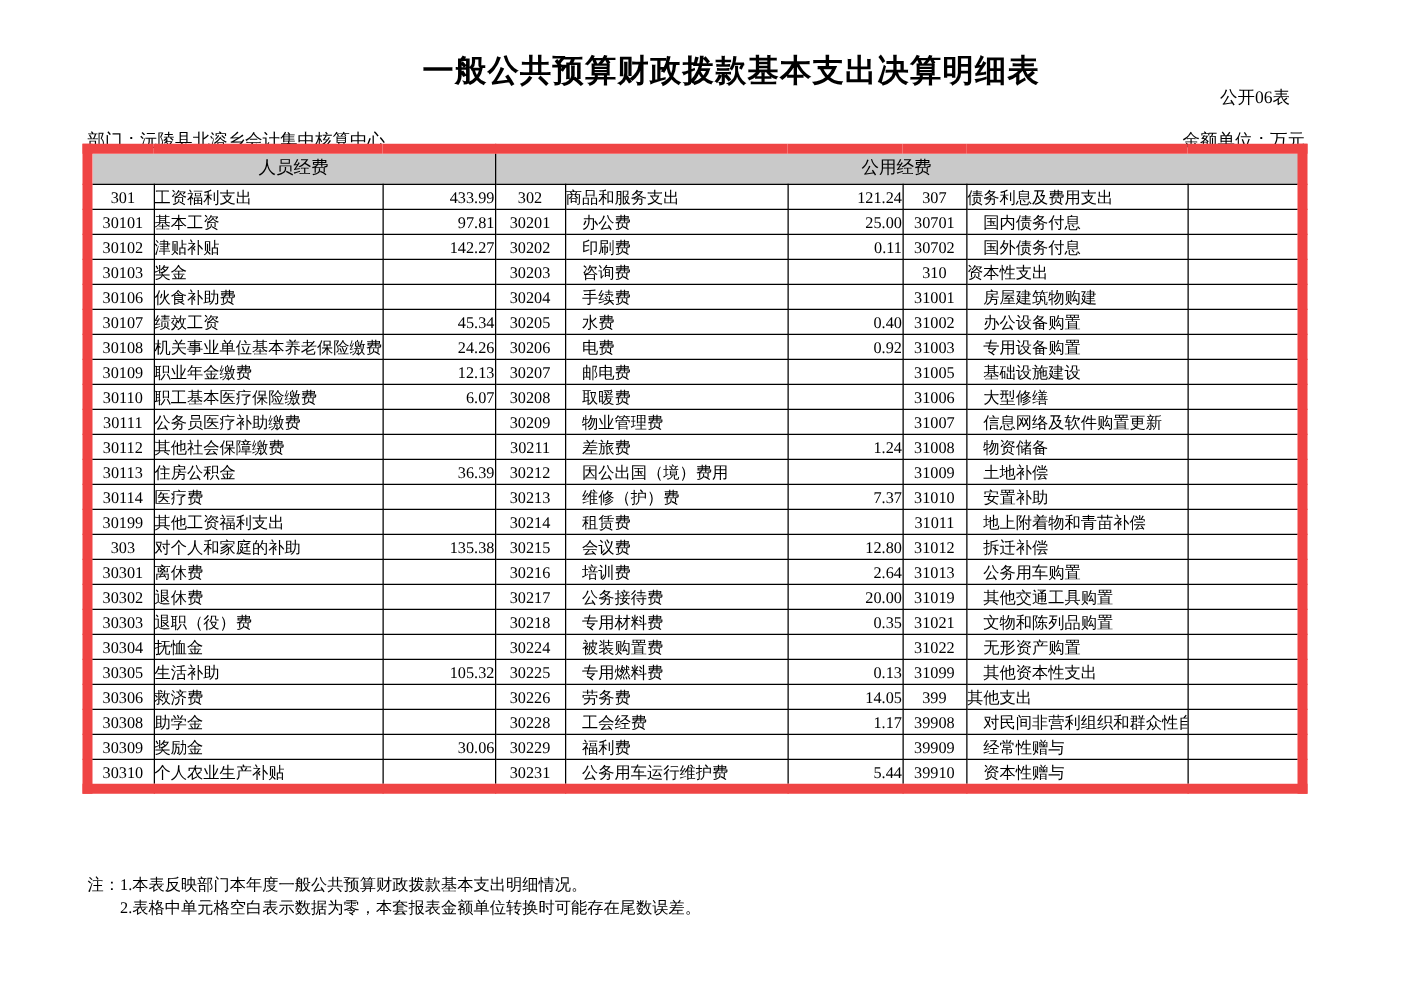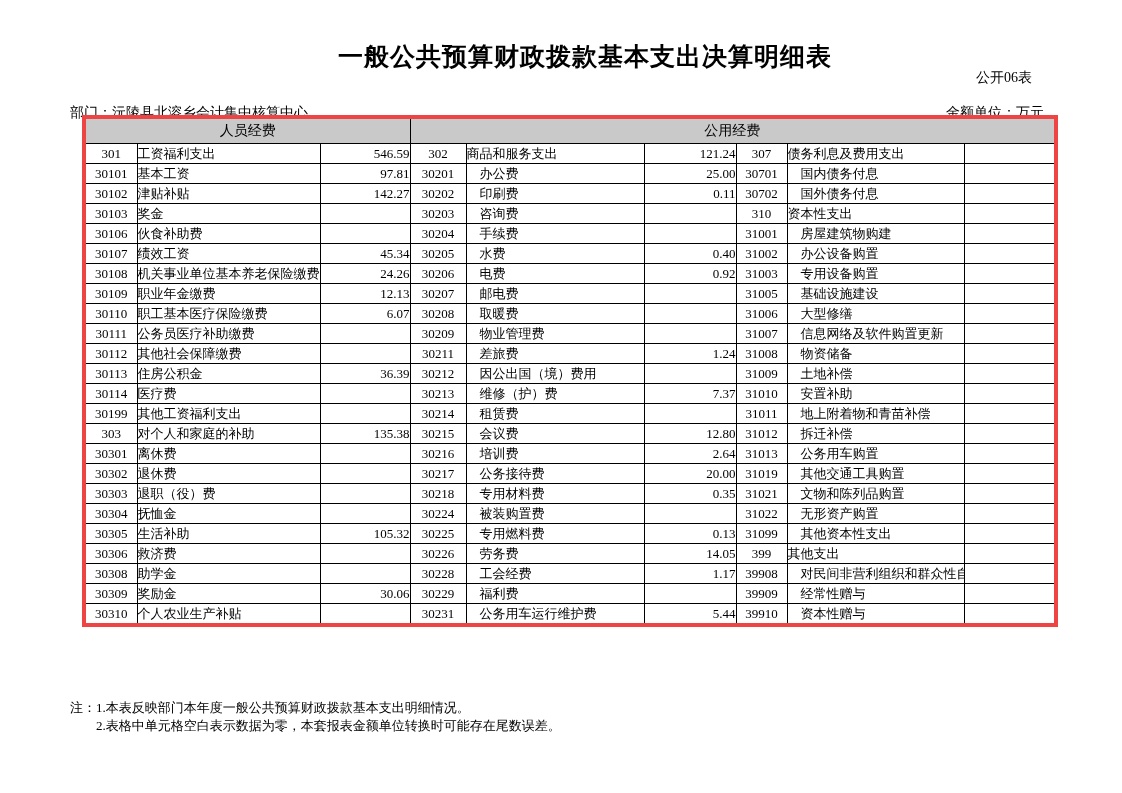--- a/index.html
+++ b/index.html
@@ -13,23 +13,23 @@
     text-align:center;font-size:25px;letter-spacing:1px;font-weight:600;padding-left:24px;
   }
   .form-label{
     position:absolute;top:69px;right:90px;font-size:14px;
   }
   .meta{
     position:absolute;left:70px;top:92px;width:974px;
     display:flex;justify-content:space-between;font-size:14px;margin-top:12px;
   }
   table.budget{
-    position:absolute;left:82px;top:115px;width:972px;
+    position:absolute;left:66px;top:115px;width:972px;
     border-collapse:collapse;table-layout:fixed;
-    border:4px solid #ef4444;font-size:13px;font-family:Liberation Serif, serif;
+    border:8px solid #ef4444;font-size:13px;font-family:Liberation Serif, serif;
   }
   table.budget th, table.budget td{
     border:1px solid #000;overflow:hidden;padding:0;vertical-align:middle;
   }
   table.budget th{
     background:#c9c9c9;font-weight:normal;font-size:14px;text-align:center;line-height:1.2;
   }
   tr.group-header th{height:24px;}
   tr.col-header th{height:37px;}
   td{height:19px;line-height:1.18;background:#fff;}
@@ -71,21 +71,21 @@
     <thead>
       <tr class="group-header">
         <th colspan="3">人员经费</th>
         <th colspan="6">公用经费</th>
       </tr>
     </thead>
     <tbody>
         <tr>
           <td class="code">301</td>
           <td class="name wrapcol">工资福利支出</td>
-          <td class="value">546.59</td>
+          <td class="value">433.99</td>
           <td class="code">302</td>
           <td class="name">商品和服务支出</td>
           <td class="value">121.24</td>
           <td class="code">307</td>
           <td class="name">债务利息及费用支出</td>
           <td class="value"></td>
         </tr>
         <tr>
           <td class="code">30101</td>
           <td class="name wrapcol">基本工资</td>

